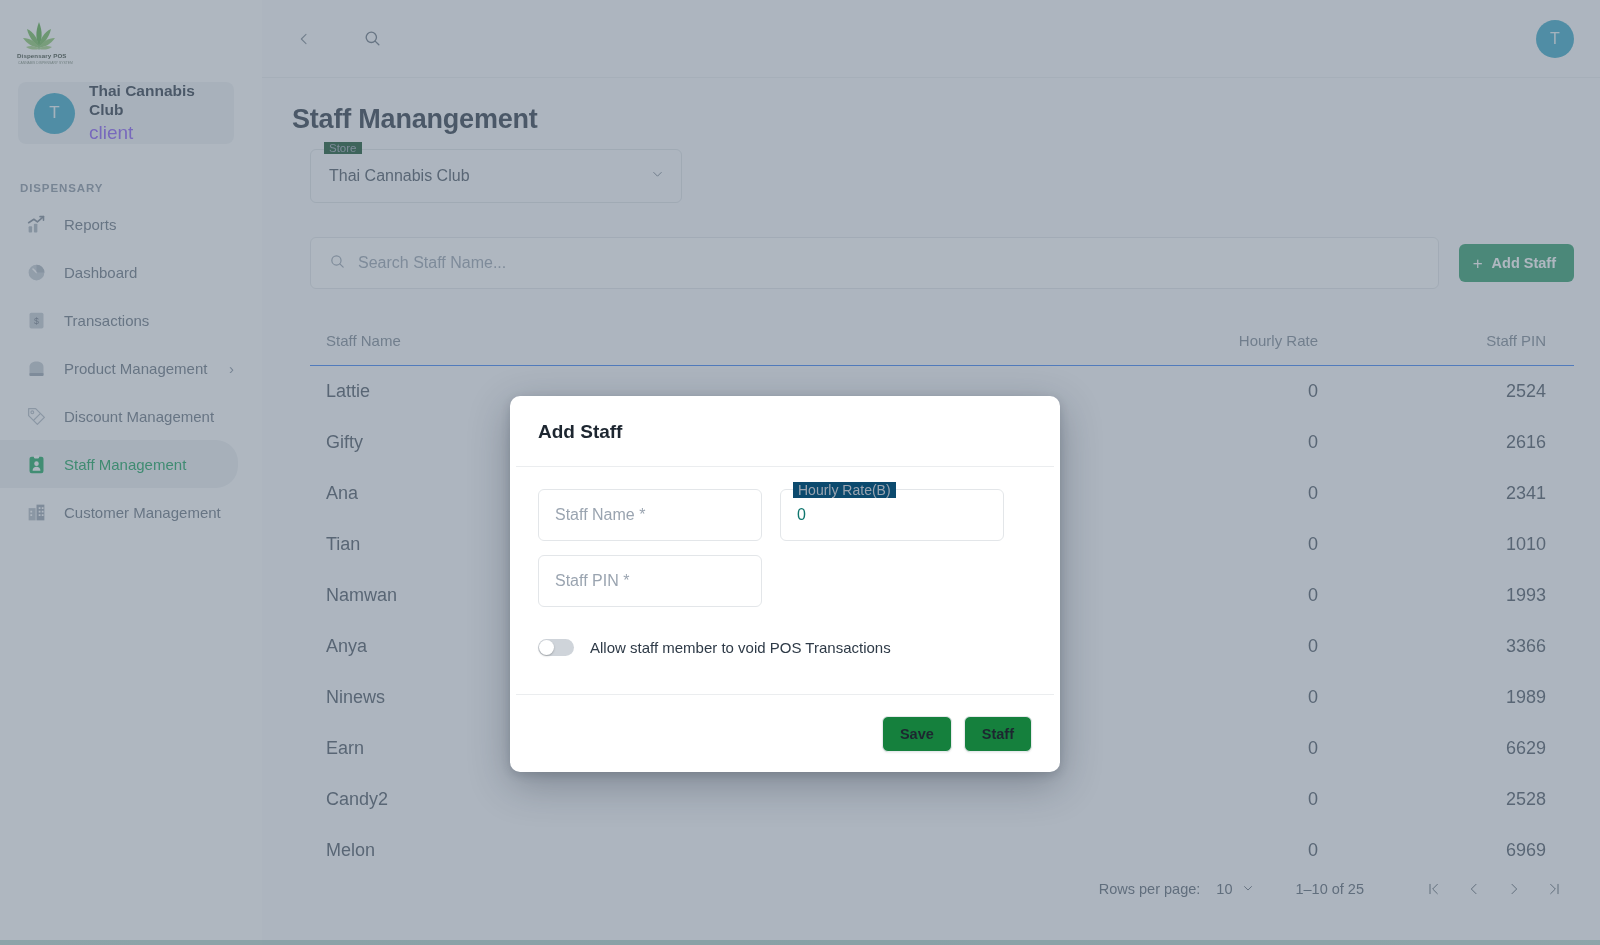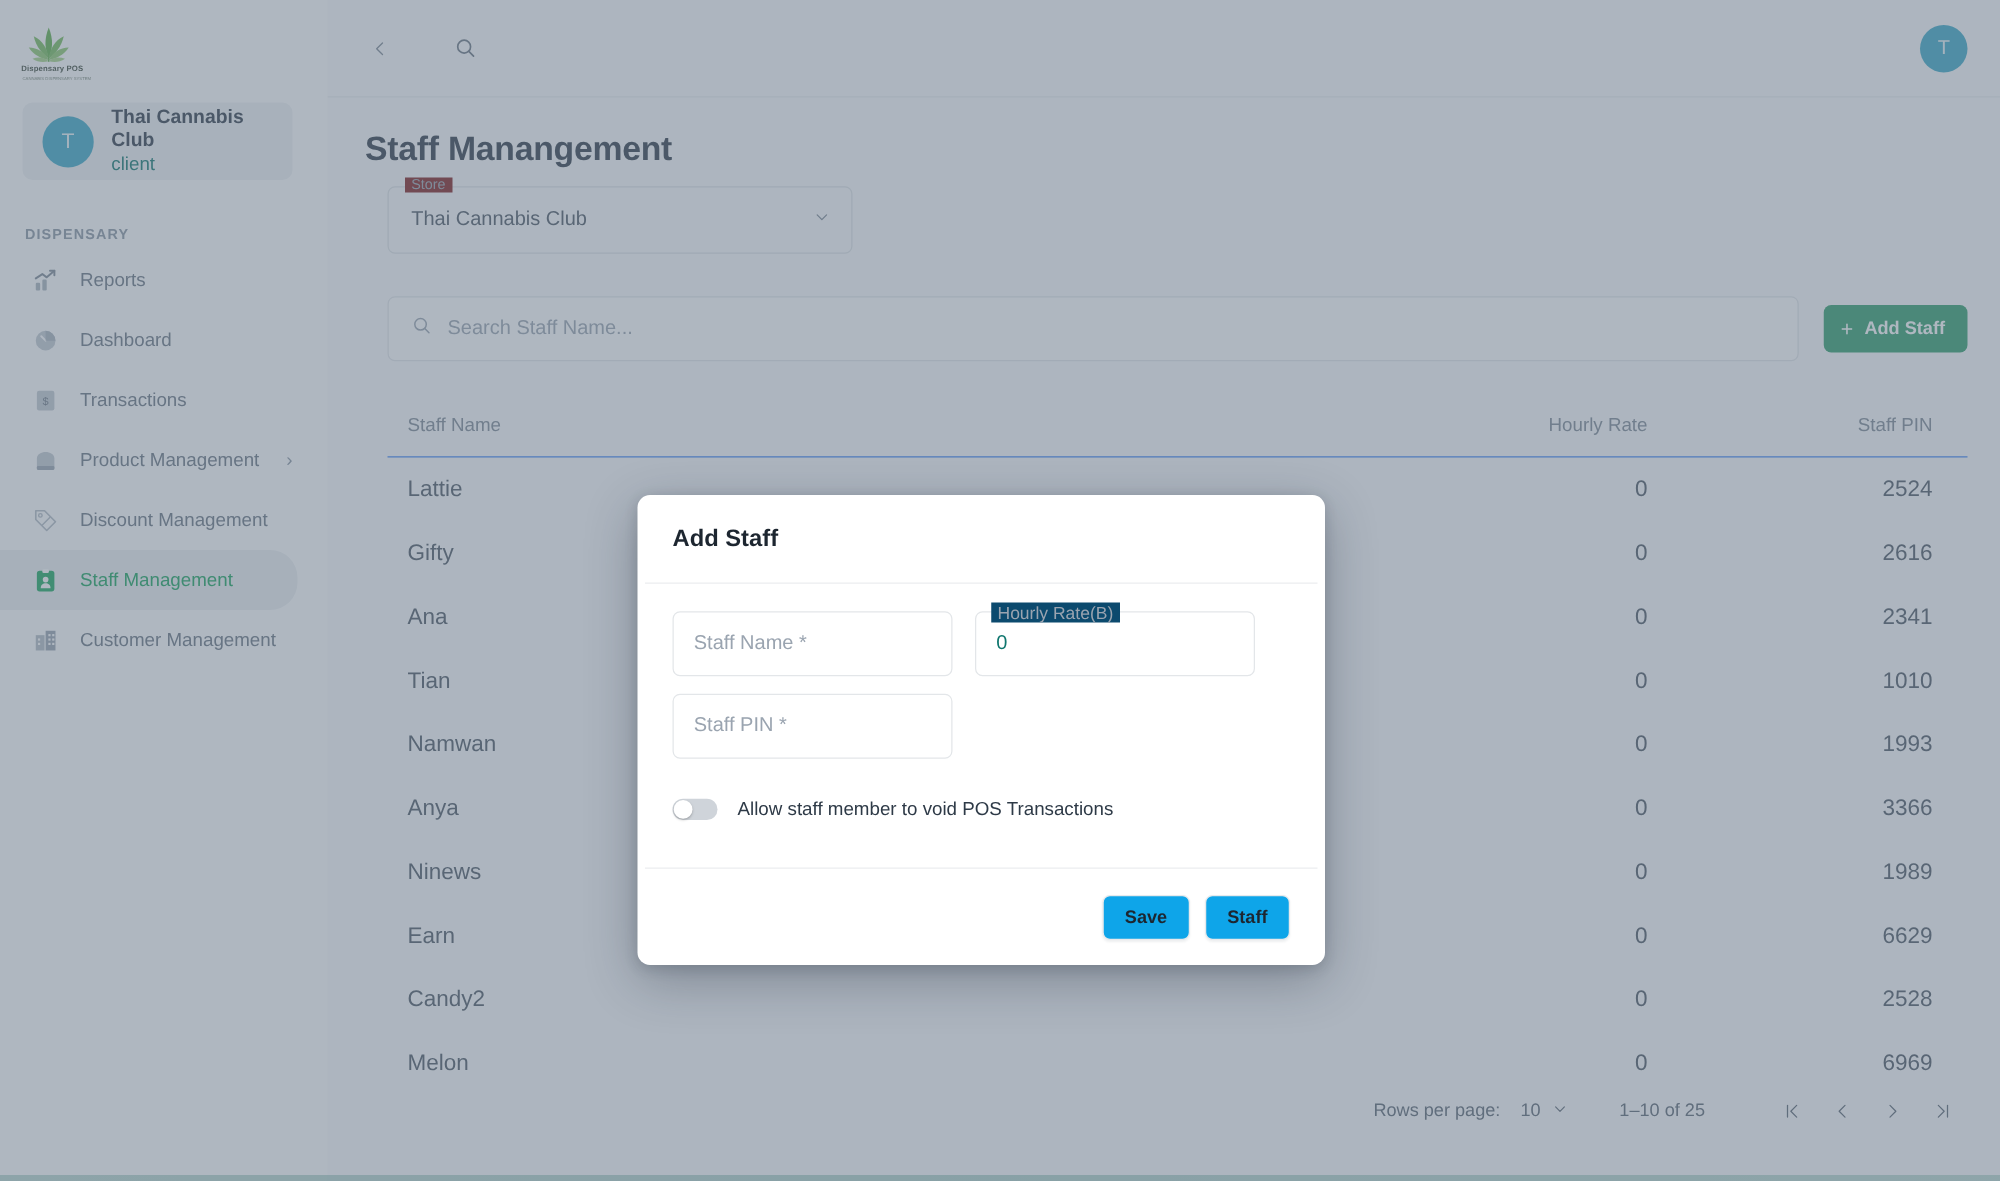--- a/index.html
+++ b/index.html
@@ -47,21 +47,21 @@
     padding: 0 16px;
   }
   .avatar-sm {
     width: 41px; height: 41px; border-radius: 50%;
     background: #3aa8c6;
     color: #e8f4f8; font-size: 17px;
     display: flex; align-items: center; justify-content: center;
     flex: 0 0 41px;
   }
   .client-name { font-size: 15.5px; font-weight: bold; color: #2e3a47; line-height: 1.25; }
-  .client-role { font-size: 15px; color: #0f766e; line-height: 1.35; }
+  .client-role { font-size: 19px; color: #8b5cf6; line-height: 1.35; }
 
   .nav-section-label {
     margin: 38px 0 6px 20px;
     font-size: 11.5px; font-weight: bold; letter-spacing: .9px; color: #8b96a3;
   }
   .nav-list { padding: 0 24px 0 0; }
   .nav-item {
     height: 48px; display: flex; align-items: center; gap: 16px;
     padding-left: 25px; border-radius: 0 22px 22px 0;
     color: #6a7582; font-size: 15px; cursor: pointer;
@@ -102,21 +102,21 @@
   .store-field {
     margin: 14px 0 0 48px;
     width: 372px; height: 54px;
     border: 1px solid #dfe3e7; border-radius: 6px;
     position: relative; background: transparent;
     display: flex; align-items: center; padding: 0 18px;
     cursor: pointer;
   }
   .store-legend {
     position: absolute; top: -8px; left: 13px;
-    background: #7f1d1d; padding: 0 5px;
+    background: #14532d; padding: 0 5px;
     font-size: 11.5px; color: #9aa4b0;
   }
   .store-value { font-size: 16px; color: #4b5663; }
   .store-caret { position: absolute; right: 16px; top: 50%; transform: translateY(-50%); color: #7b8693; }
 
   
   .search-row { display: flex; align-items: center; margin: 34px 26px 0 48px; gap: 20px; }
   .search-box {
     flex: 1; height: 52px;
     border: 1px solid #e4e7ea; border-radius: 6px; background: #ffffff;
@@ -224,21 +224,21 @@
   }
   .toggle-label { font-size: 15px; color: #2e3a47; }
 
   .modal-foot {
     height: 78px; border-top: 1px solid #ebedef; margin: 0 6px;
     display: flex; align-items: center; justify-content: flex-end;
     padding-right: 22px; gap: 12px;
   }
   .mbtn {
     height: 36px; padding: 0 17px;
-    background: #0ea5e9; border: 1px solid #e6e9ec; border-radius: 6px;
+    background: #15803d; border: 1px solid #e6e9ec; border-radius: 6px;
     font-family: inherit; font-size: 14.5px; font-weight: bold; color: #1d2630;
     cursor: pointer;
     box-shadow: 0 1px 2px rgba(20,30,45,.07);
   }
 </style>
 </head>
 <body>
 
 <div id="app">
 

